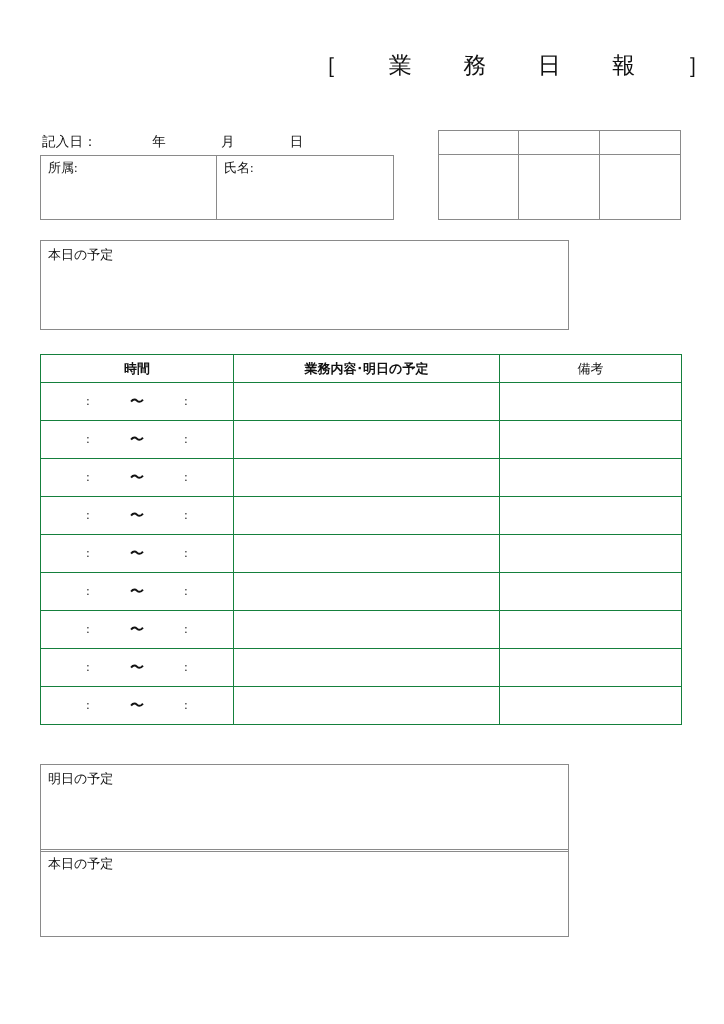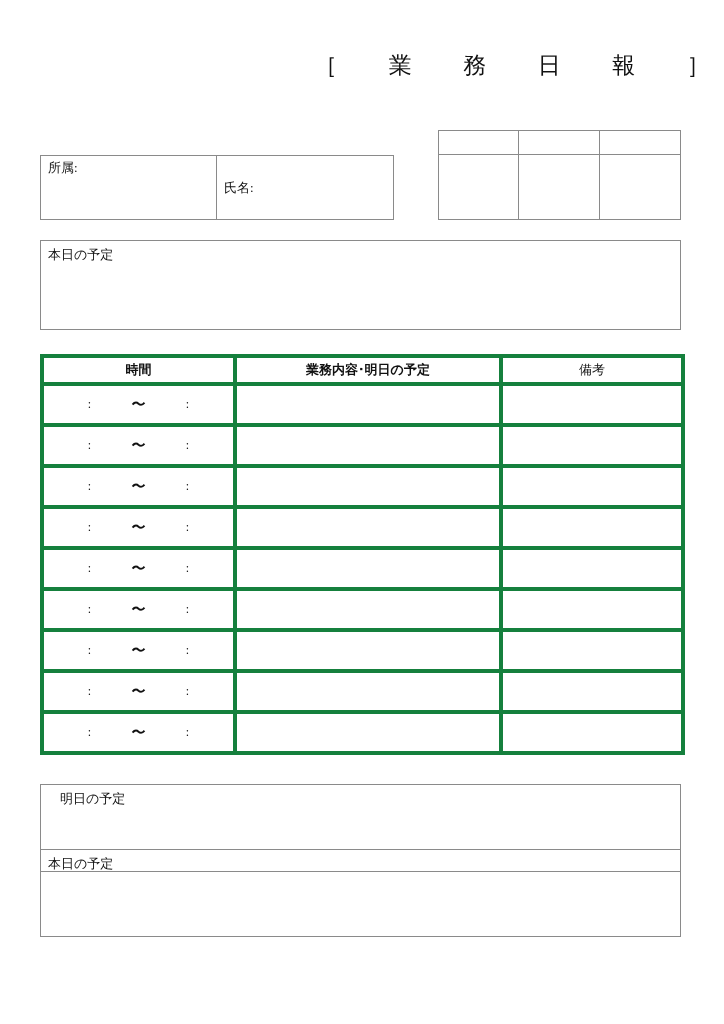--- a/index.html
+++ b/index.html
@@ -61,21 +61,21 @@
     display: flex;
   }
   .id-cell {
     box-sizing: border-box;
     padding: 4px 8px 0 7px;
     font-size: 13px;
     color: #111111;
     line-height: 1.25;
   }
   .id-cell.left  { width: 177px; border-right: 1px solid #8a8a8a; }
-  .id-cell.right { width: 177px; margin-top: 20px; }
+  .id-cell.right { width: 177px; }
 
   
   .stamp-box {
     position: absolute;
     left: 438px;
     top: 130px;
     width: 243px;
     height: 90px;
     border: 1px solid #8a8a8a;
     box-sizing: border-box;
@@ -100,47 +100,47 @@
     text-align: center;
     line-height: 22px;
     color: #111111;
   }
   .stamp-cell:last-child { border-right: none; }
 
   
   .note-box {
     position: absolute;
     left: 40px;
-    width: 641px;
+    width: 529px;
     border: 1px solid #8a8a8a;
     box-sizing: border-box;
   }
   .note-label {
     display: block;
     padding: 6px 0 0 7px;
     font-size: 13px;
     color: #111111;
     line-height: 1.2;
   }
   #box-today    { top: 240px; height: 90px; }
-  #box-tomorrow { top: 784px; height: 88px; padding-left: 12px; }
+  #box-tomorrow { top: 764px; height: 88px; }
   #box-remarks  { top: 849px; height: 88px; }
 
   
   .log-table {
     position: absolute;
     left: 40px;
     top: 354px;
     width: 641px;
     border-collapse: collapse;
     table-layout: fixed;
   }
   .log-table th,
   .log-table td {
-    border: 4px solid #15803d;
+    border: 1px solid #15803d;
     box-sizing: border-box;
     padding: 0;
   }
   .log-table col.c-time    { width: 193px; }
   .log-table col.c-content { width: 266px; }
   .log-table col.c-remark  { width: 182px; }
 
   .log-table thead th {
     height: 28px;
     font-size: 13px;
@@ -177,20 +177,21 @@
     font-family: "DejaVu Sans", sans-serif;
   }
 </style>
 </head>
 <body>
 
 <div class="page">
 
   <div class="doc-title">［　業　務　日　報　］</div>
 
+  <div class="date-line">記入日：　　　　年　　　　月　　　　日</div>
 
   <div class="id-table">
     <div class="id-cell left">
       <span>所属:</span>
     </div>
     <div class="id-cell right">
       <span>氏名:</span>
     </div>
   </div>
 

